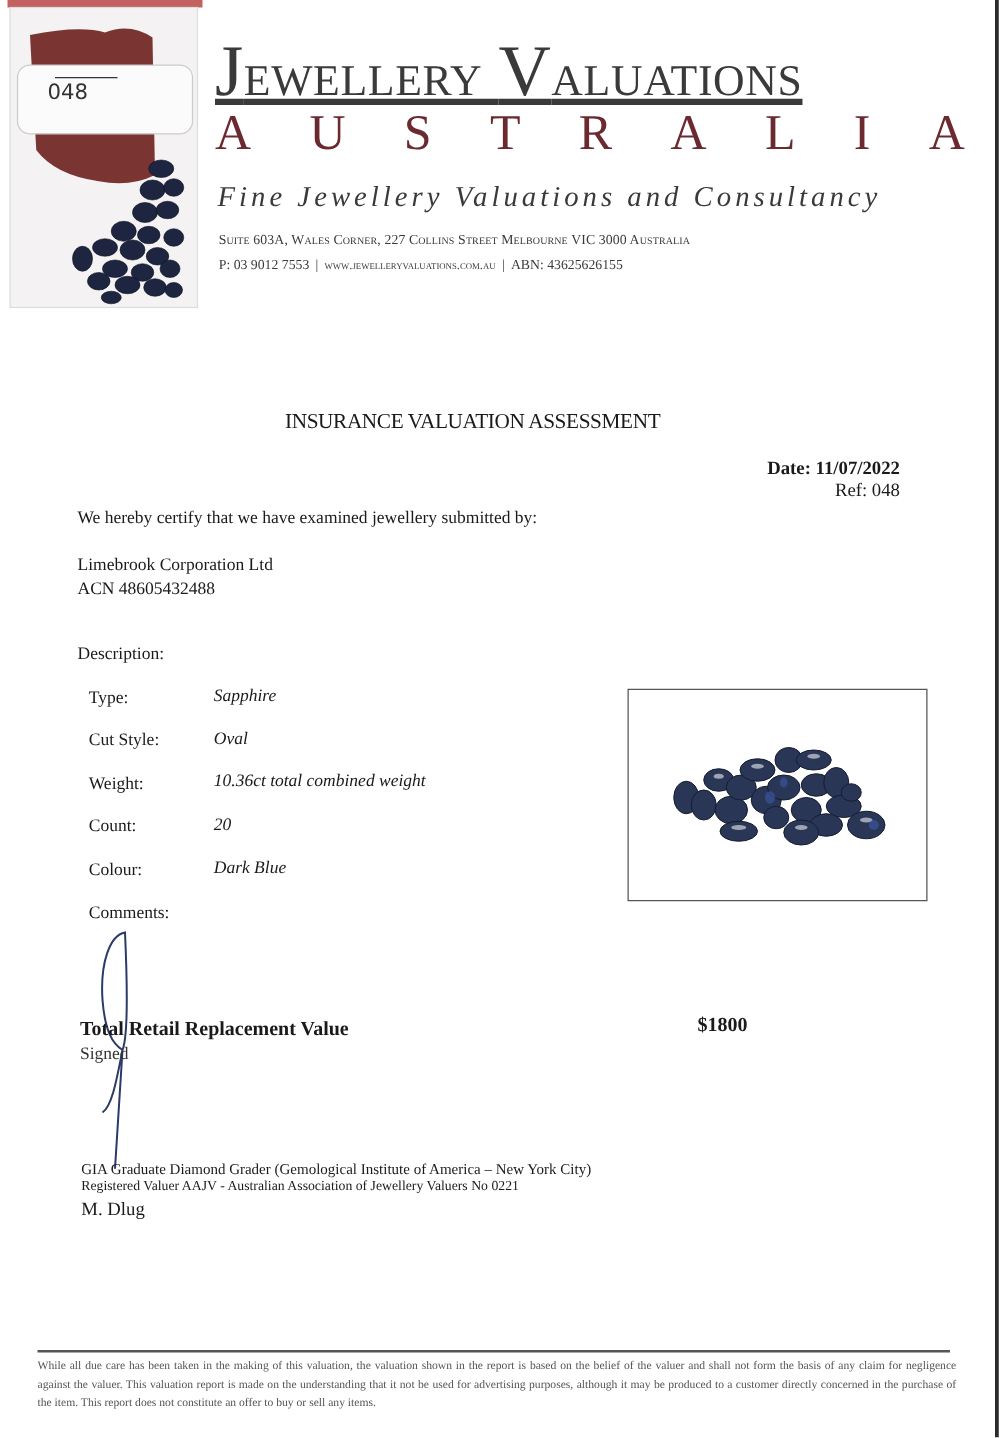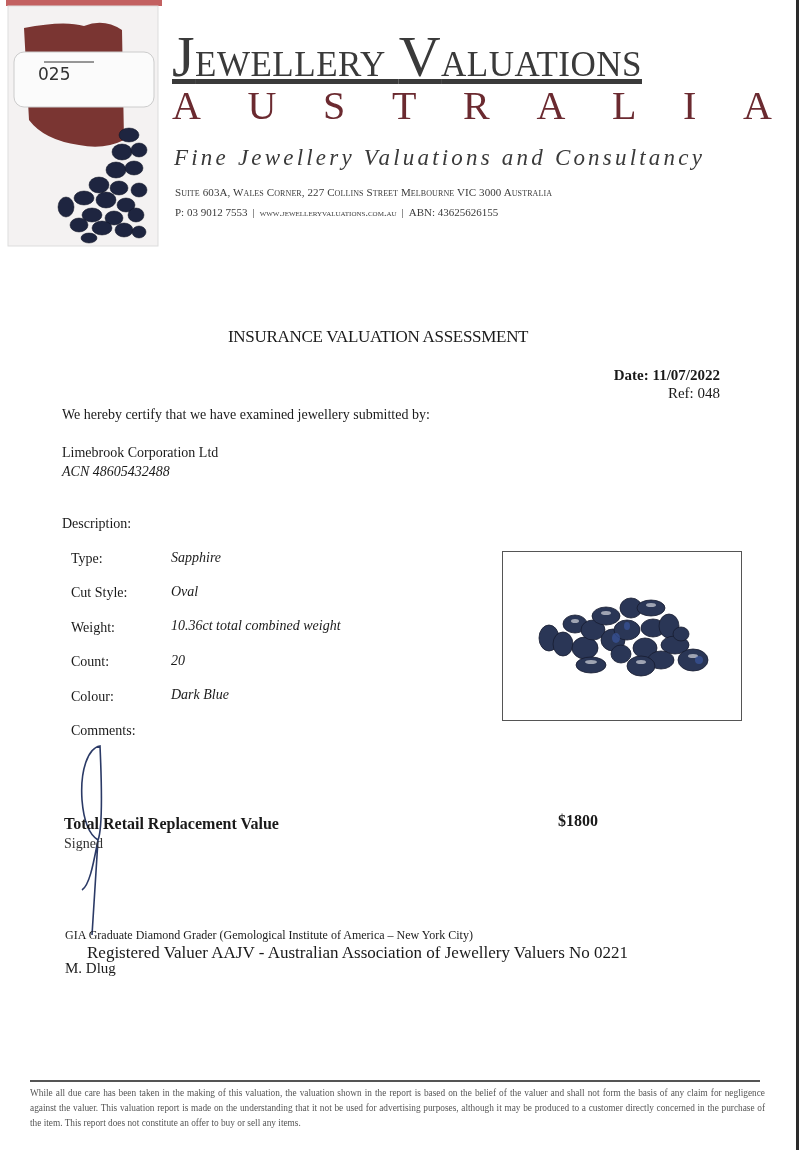--- a/index.html
+++ b/index.html
@@ -36,42 +36,42 @@
     }
     .brand-contact .web { font-variant: small-caps; font-size: 10px; }
     .brand-contact .sep { margin: 0 5px; }
 
     
     .doc-title { left: 228px; top: 327px; font-size: 17px; white-space: nowrap; letter-spacing: -0.3px; }
     .date-line { right: 80px; top: 367px; font-size: 15px; text-align: right; font-weight: bold; }
     .ref-line { right: 80px; top: 385px; font-size: 15px; text-align: right; }
     .certify { left: 62px; top: 407px; font-size: 14px; white-space: nowrap; }
     .client-name { left: 62px; top: 445px; font-size: 14px; }
-    .client-acn { left: 62px; top: 464px; font-size: 14px; font-style: italic; }
+    .client-acn { left: 62px; top: 464px; font-size: 14px; }
     .desc-label { left: 62px; top: 516px; font-size: 14px; }
 
     .field-label { left: 71px; font-size: 14px; }
     .field-value { left: 171px; font-size: 14px; white-space: nowrap; font-style: italic; }
 
     .photo-frame {
       left: 502px; top: 551px; width: 238px; height: 168px;
       border: 1px solid #555; background: #fff;
     }
 
     .comments-label { left: 71px; top: 723px; font-size: 14px; }
 
     .total-label { left: 64px; top: 815px; font-size: 16px; font-weight: bold; white-space: nowrap; }
     .total-value { left: 558px; top: 812px; font-size: 16px; font-weight: bold; }
     .signed-label { left: 64px; top: 836px; font-size: 14px; color: #333; }
 
     .signature { left: 60px; top: 740px; width: 80px; height: 200px; }
 
     .valuer-name { left: 65px; top: 912px; font-size: 15px; margin-top: 48px; }
     .valuer-cred1 { left: 65px; top: 928px; font-size: 12px; white-space: nowrap; }
-    .valuer-cred2 { left: 65px; top: 943px; font-size: 17px; white-space: nowrap; margin-left: 22px; }
+    .valuer-cred2 { left: 65px; top: 943px; font-size: 11px; white-space: nowrap; }
 
     .footer-rule { left: 30px; top: 1080px; width: 730px; height: 2px; background: #555; }
     .disclaimer {
       left: 30px; top: 1086px; width: 735px; font-size: 9.3px; line-height: 15px;
       color: #555; text-align: justify;
     }
   </style>
 </head>
 <body>
 
@@ -100,21 +100,21 @@
       <ellipse cx="88" cy="215" rx="10" ry="7"></ellipse>
       <ellipse cx="110" cy="218" rx="9" ry="7"></ellipse>
       <ellipse cx="132" cy="215" rx="8" ry="7"></ellipse>
       <ellipse cx="75" cy="225" rx="9" ry="7"></ellipse>
       <ellipse cx="98" cy="228" rx="10" ry="7"></ellipse>
       <ellipse cx="120" cy="230" rx="9" ry="7"></ellipse>
       <ellipse cx="135" cy="232" rx="7" ry="6"></ellipse>
       <ellipse cx="85" cy="238" rx="8" ry="5"></ellipse>
     </g>
   </svg>
-  <div class="abs" style="left:34px;top:64px;font-family:'DejaVu Sans',sans-serif;font-size:17px;color:#333;">025</div>
+  <div class="abs" style="left:34px;top:64px;font-family:'DejaVu Sans',sans-serif;font-size:17px;color:#333;">048</div>
 </div>
 
 <div class="abs brand-title">
   <span class="big">J</span><span>ewellery </span><span class="big">V</span><span>aluations</span>
 </div>
 <div class="abs brand-country">
   <span>A</span>
   <span>U</span>
   <span>S</span>
   <span>T</span>

